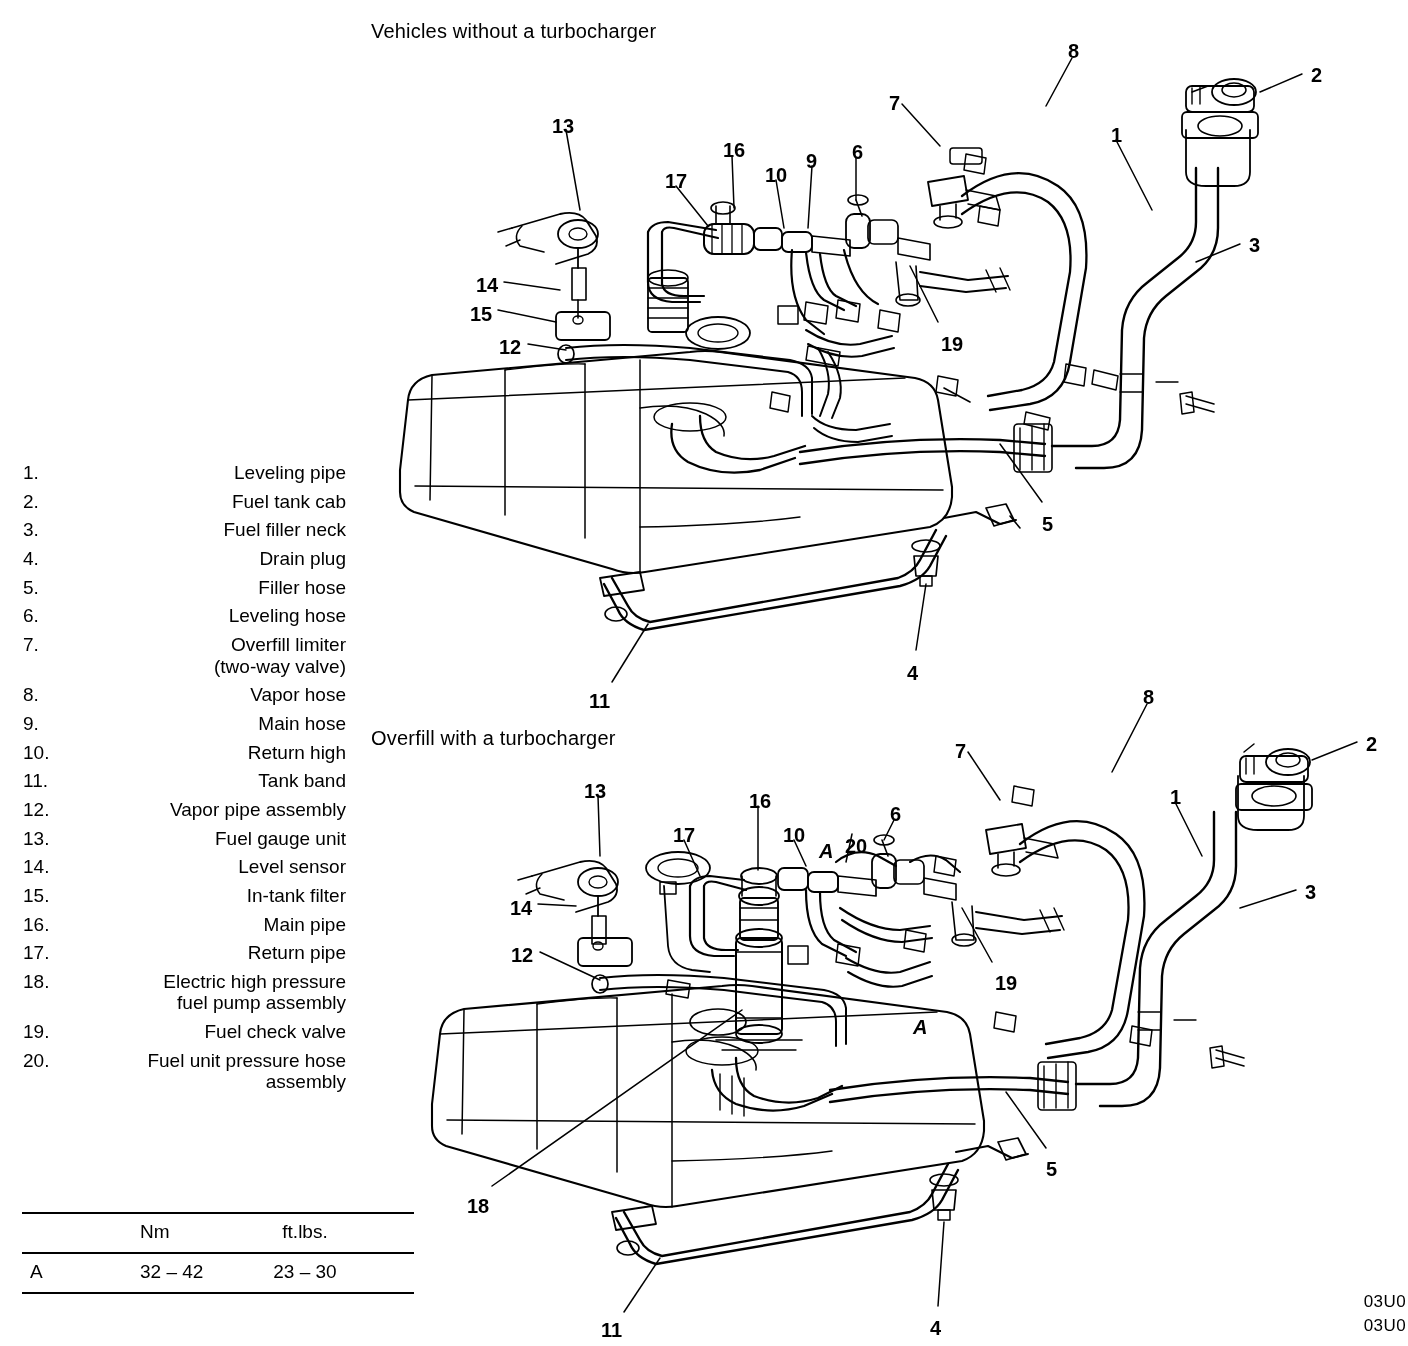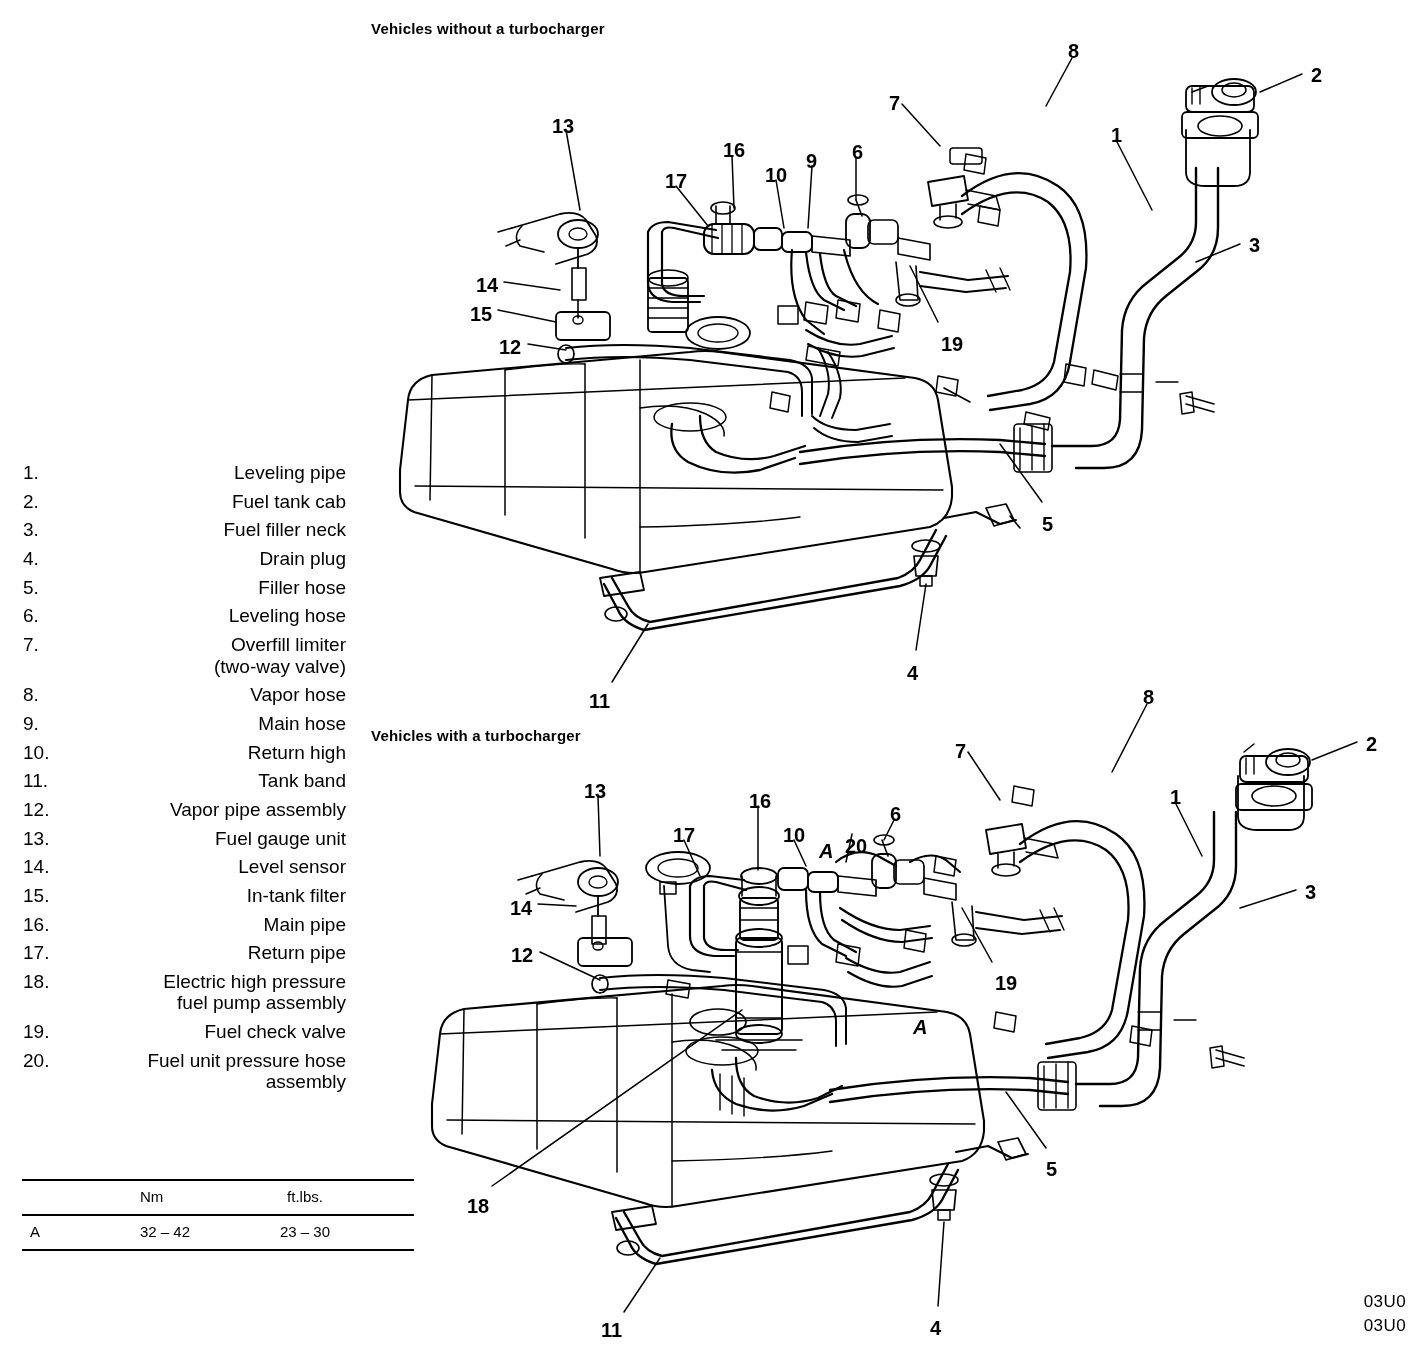--- a/index.html
+++ b/index.html
@@ -16,22 +16,22 @@
     overflow: hidden;
   }
   .page {
     position: absolute;
     inset: 0;
   }
 
   
   .diagram-title {
     position: absolute;
-    font-size: 15px;
-    font-weight: bold;
+    font-size: 20px;
+    font-weight: normal;
     letter-spacing: 0.2px;
     white-space: nowrap;
   }
   #title-noturbo { left: 371px; top: 20px; }
   #title-turbo   { left: 371px; top: 727px; }
 
   
   .legend {
     position: absolute;
     left: 16px;
@@ -58,23 +58,23 @@
   }
   .legend-label .sub {
     display: block;
     margin-left: 36px;
   }
 
   
   .torque-table {
     position: absolute;
     left: 22px;
-    top: 1179px;
+    top: 1212px;
     width: 392px;
-    font-size: 15px;
+    font-size: 19px;
   }
   .torque-table .rule {
     height: 2px;
     background: #000;
     width: 100%;
   }
   .torque-head, .torque-body {
     display: flex;
     align-items: baseline;
     padding: 7px 0 9px 0;
@@ -116,21 +116,21 @@
     pointer-events: none;
   }
   .art svg { display: block; }
 </style>
 </head>
 <body>
 
 <div class="page">
 
   <div class="diagram-title" id="title-noturbo">Vehicles without a turbocharger</div>
-  <div class="diagram-title" id="title-turbo">Vehicles with a turbocharger</div>
+  <div class="diagram-title" id="title-turbo">Overfill with a turbocharger</div>
 
   <div class="legend">
     <div class="legend-row">
       <span class="legend-num">1.</span>
       <span class="legend-label">Leveling pipe</span>
     </div>
     <div class="legend-row">
       <span class="legend-num">2.</span>
       <span class="legend-label">Fuel tank cab</span>
     </div>

